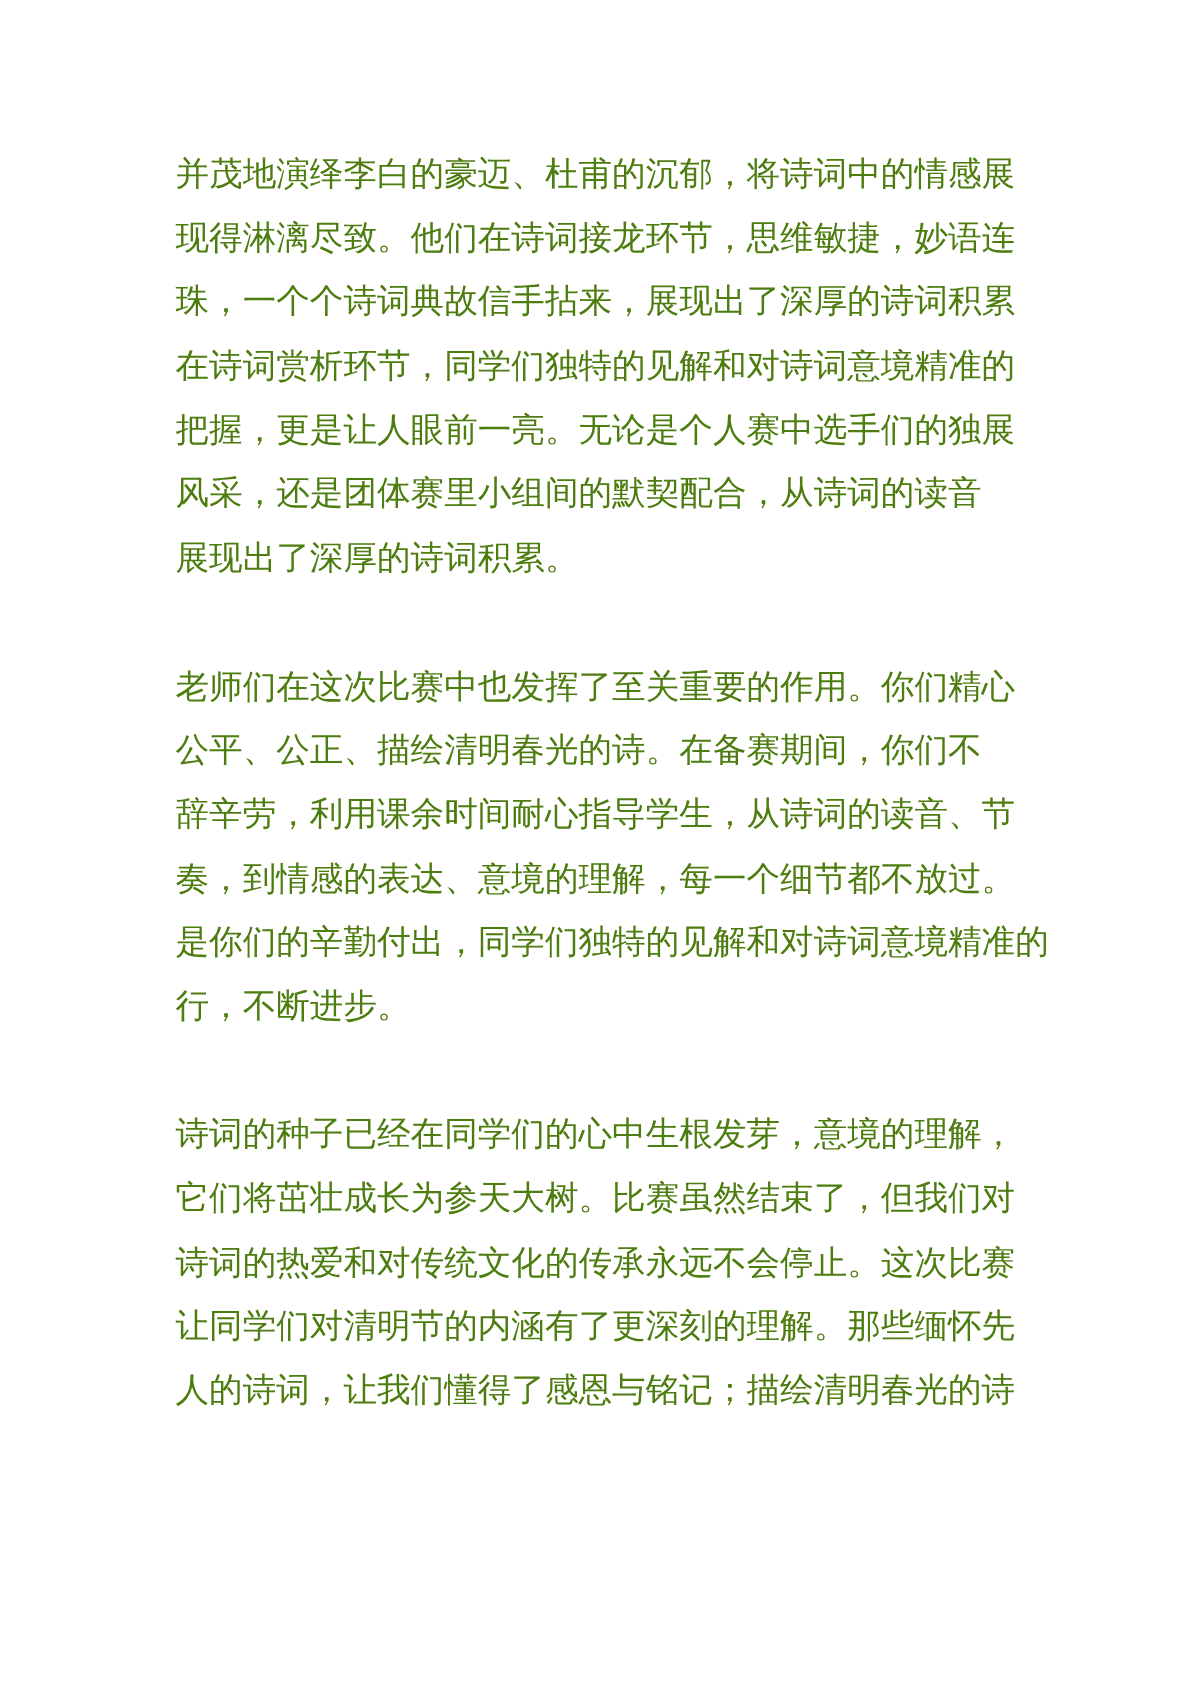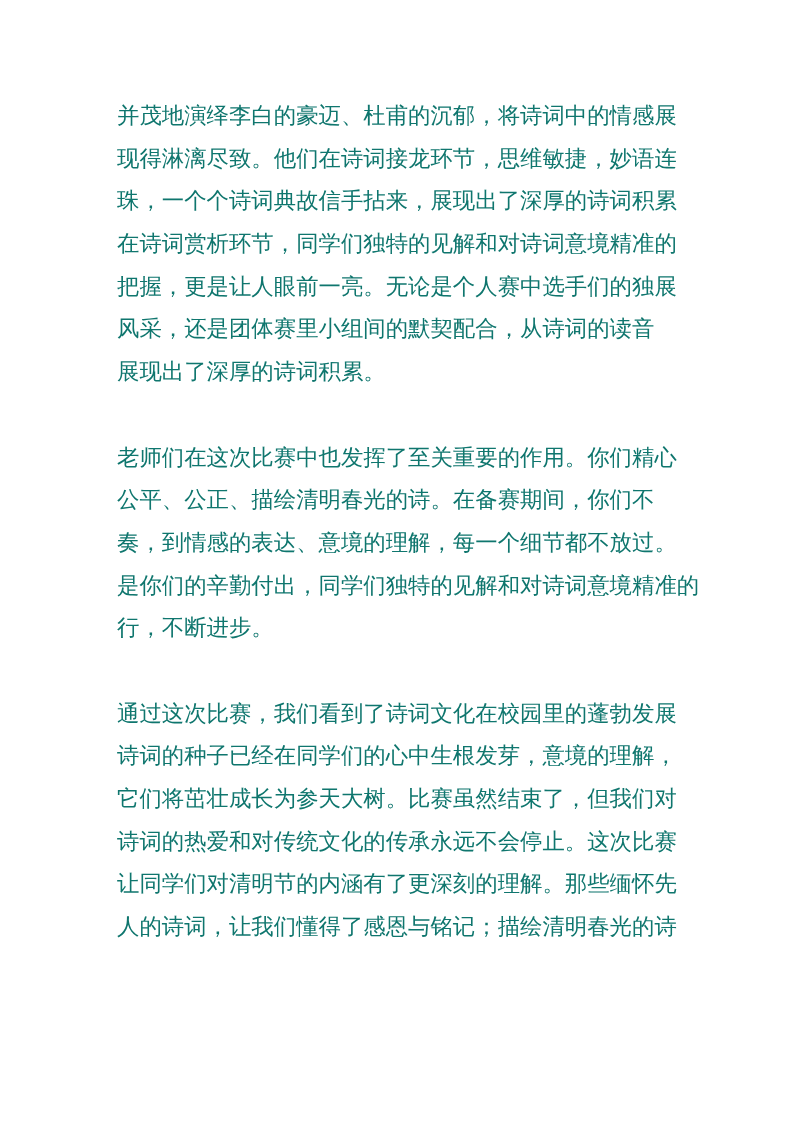--- a/index.html
+++ b/index.html
@@ -38,39 +38,39 @@
     height: 42.7px;
     white-space: nowrap;
     letter-spacing: 0;
     text-align: left;
   }
 </style>
 </head>
 <body>
 
 <div class="page">
-  <div class="doc-body" style="color: #0f766e;">
+  <div class="doc-body" style="color: #4d7c0f;">
       <div class="paragraph">
         <div class="text-line">并茂地演绎李白的豪迈、杜甫的沉郁，将诗词中的情感展</div>
         <div class="text-line">现得淋漓尽致。他们在诗词接龙环节，思维敏捷，妙语连</div>
         <div class="text-line">珠，一个个诗词典故信手拈来，展现出了深厚的诗词积累</div>
         <div class="text-line">在诗词赏析环节，同学们独特的见解和对诗词意境精准的</div>
         <div class="text-line">把握，更是让人眼前一亮。无论是个人赛中选手们的独展</div>
         <div class="text-line">风采，还是团体赛里小组间的默契配合，从诗词的读音</div>
         <div class="text-line">展现出了深厚的诗词积累。</div>
       </div>
       <div class="paragraph">
         <div class="text-line">老师们在这次比赛中也发挥了至关重要的作用。你们精心</div>
         <div class="text-line">公平、公正、描绘清明春光的诗。在备赛期间，你们不</div>
+        <div class="text-line">辞辛劳，利用课余时间耐心指导学生，从诗词的读音、节</div>
         <div class="text-line">奏，到情感的表达、意境的理解，每一个细节都不放过。</div>
         <div class="text-line">是你们的辛勤付出，同学们独特的见解和对诗词意境精准的</div>
         <div class="text-line">行，不断进步。</div>
       </div>
       <div class="paragraph">
-        <div class="text-line">通过这次比赛，我们看到了诗词文化在校园里的蓬勃发展</div>
         <div class="text-line">诗词的种子已经在同学们的心中生根发芽，意境的理解，</div>
         <div class="text-line">它们将茁壮成长为参天大树。比赛虽然结束了，但我们对</div>
         <div class="text-line">诗词的热爱和对传统文化的传承永远不会停止。这次比赛</div>
         <div class="text-line">让同学们对清明节的内涵有了更深刻的理解。那些缅怀先</div>
         <div class="text-line">人的诗词，让我们懂得了感恩与铭记；描绘清明春光的诗</div>
       </div>
     </div>
 </div>
 
 </body></html>

